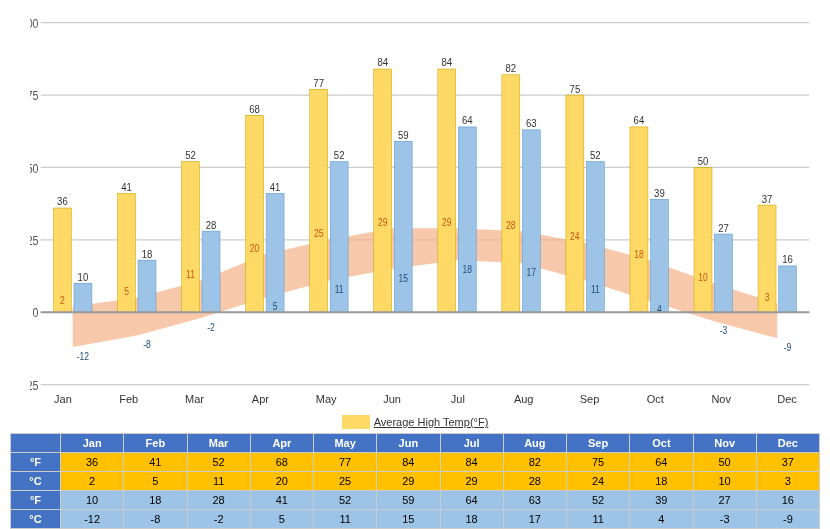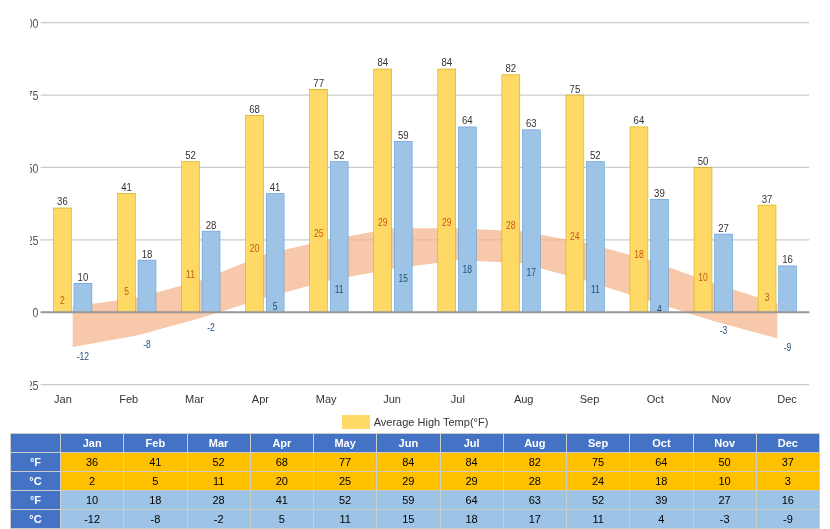--- a/index.html
+++ b/index.html
@@ -70,20 +70,21 @@
       padding: 6px 0 4px 0;
       font-size: 11px;
       color: #333;
       flex-wrap: wrap;
     }
 
     .legend-item {
       display: flex;
       align-items: center;
       gap: 4px;
+      text-decoration: underline;
     }
 
     .legend-box {
       width: 28px;
       height: 14px;
       display: inline-block;
     }
 
     
     .data-table {

